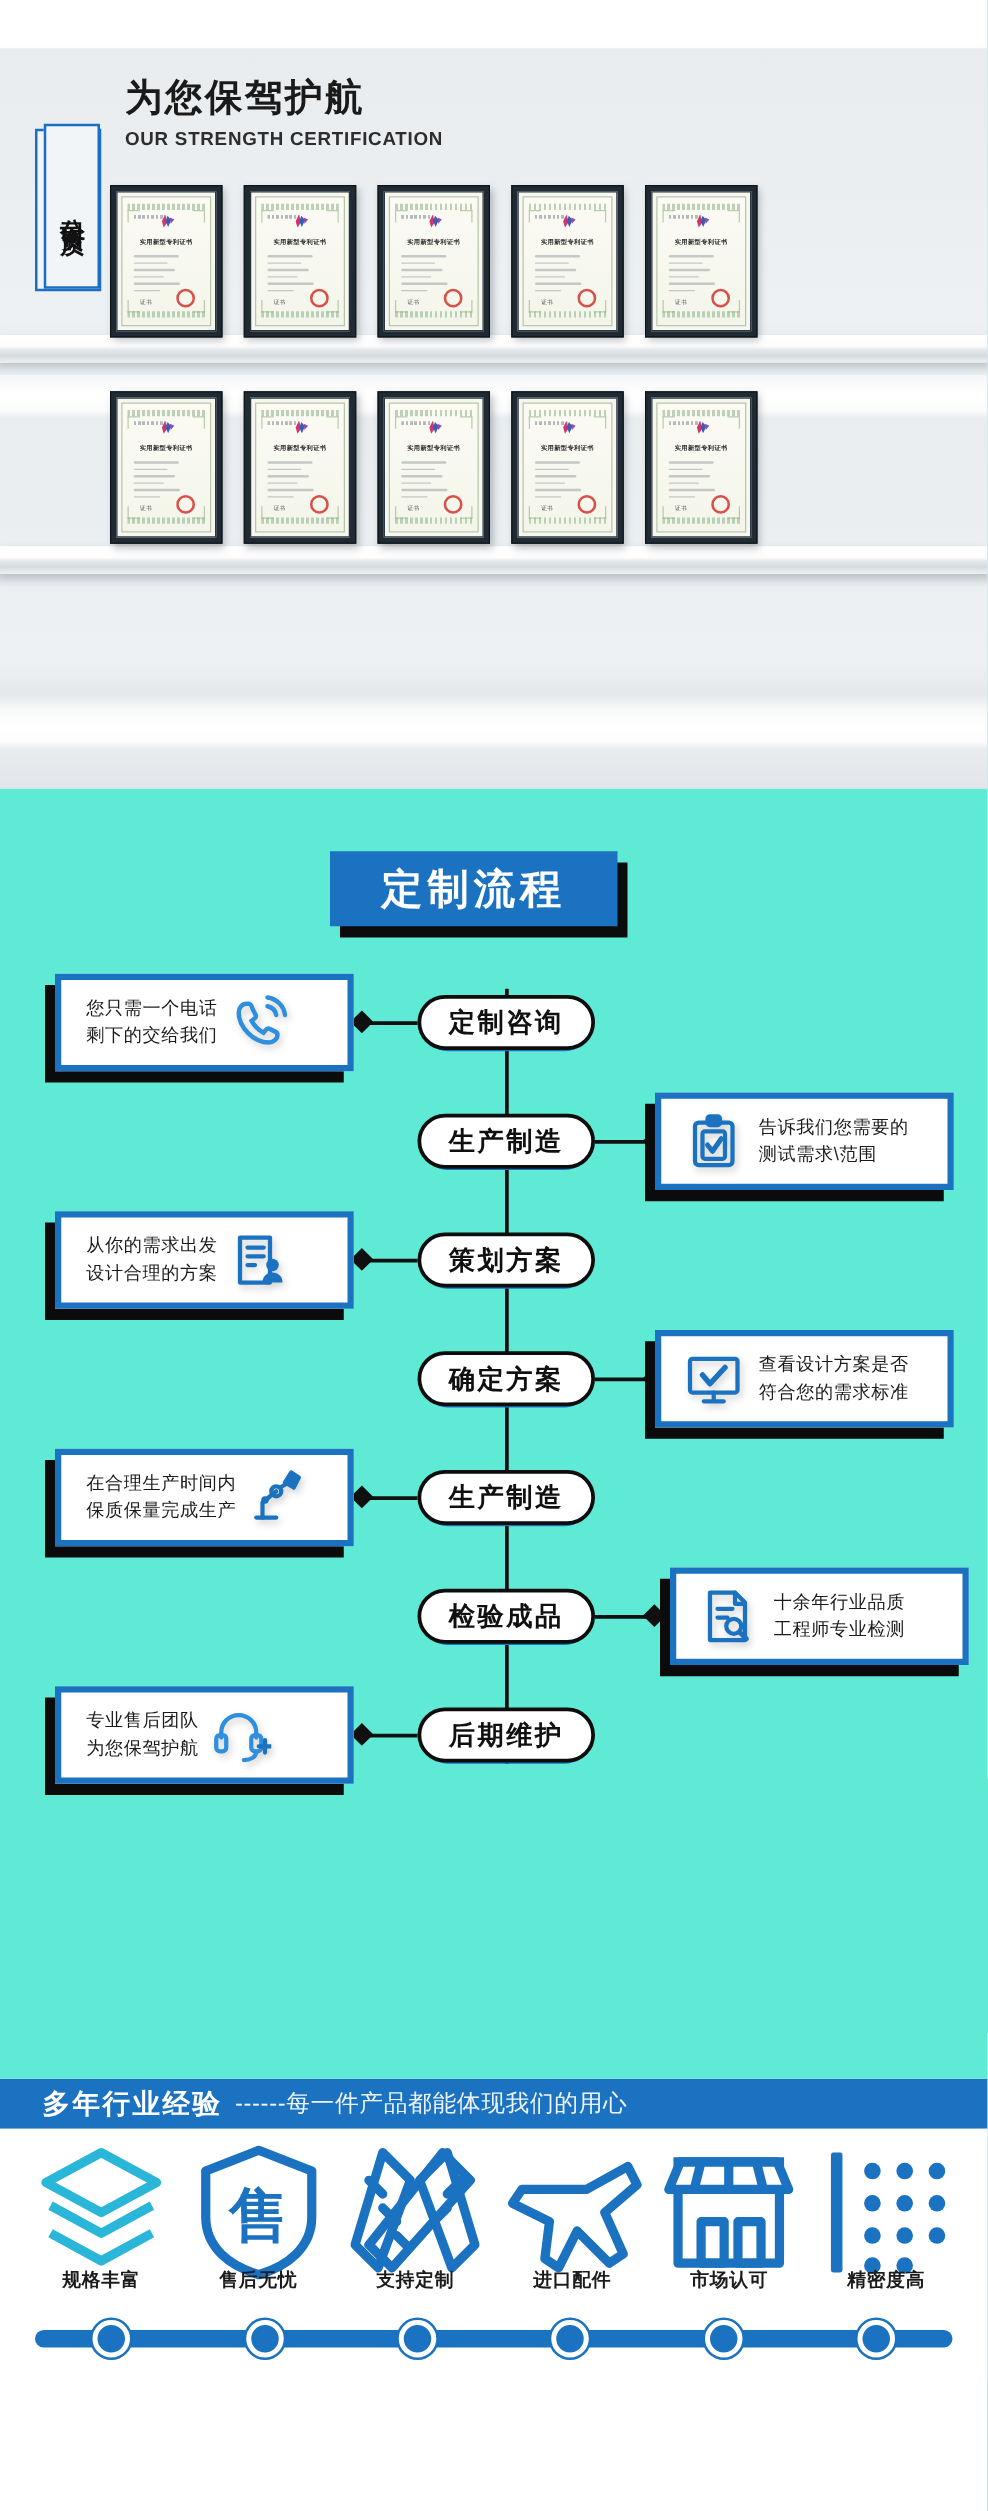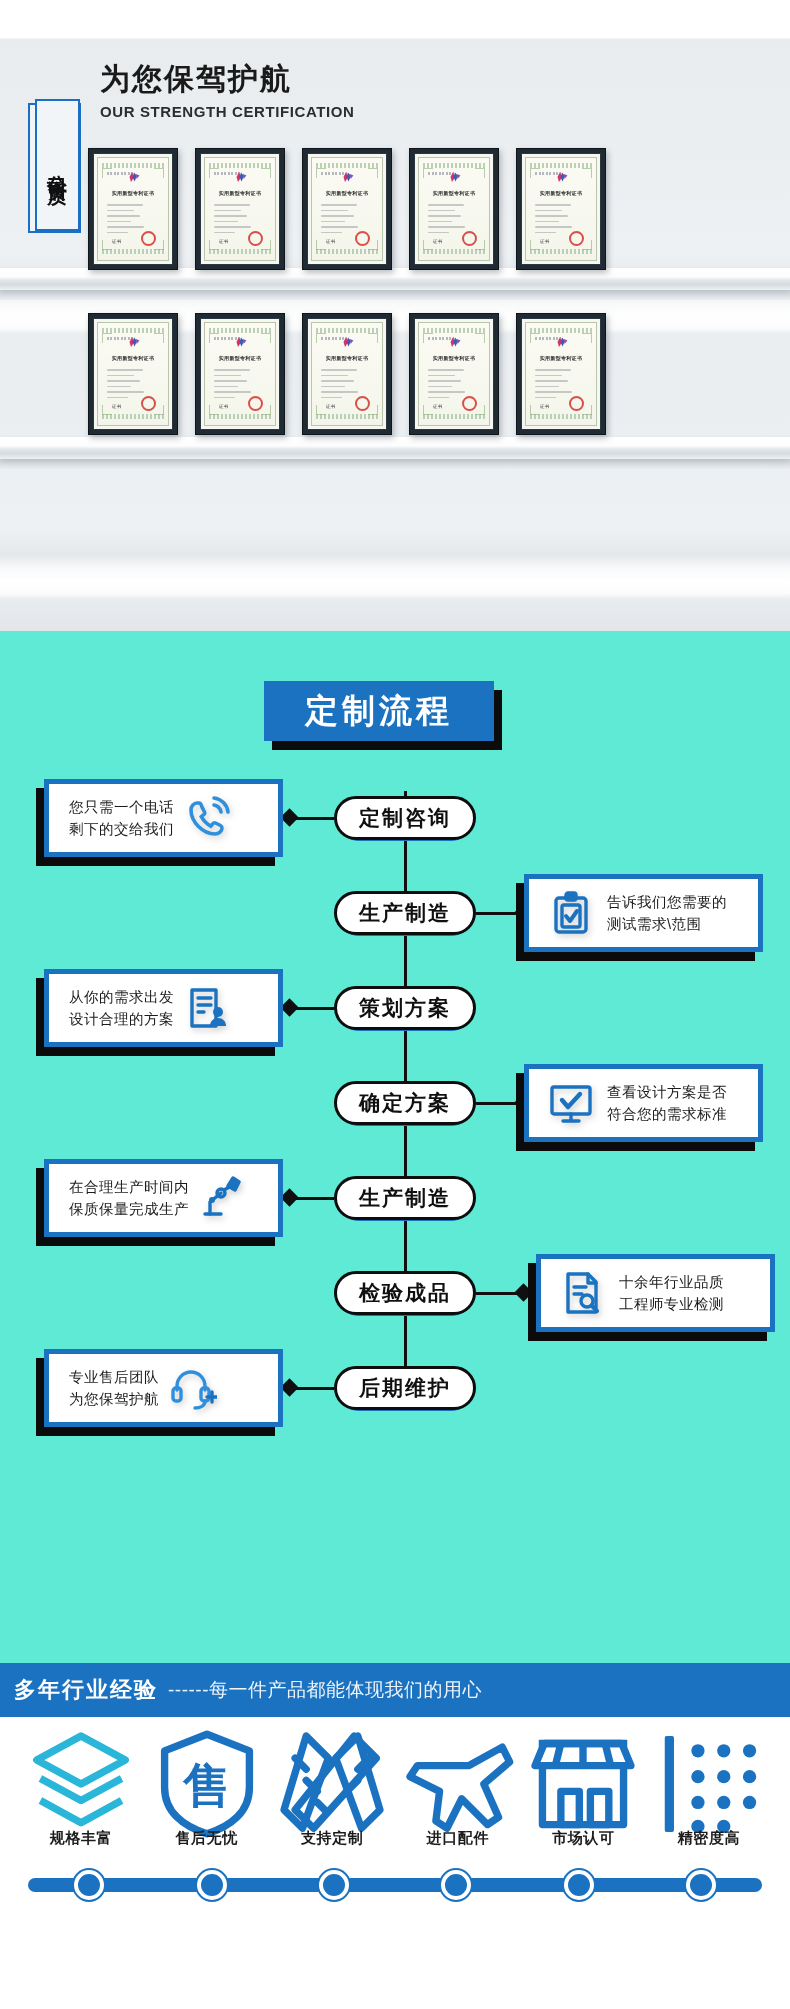--- a/index.html
+++ b/index.html
@@ -202,22 +202,22 @@
     white-space:pre-line;
   }
   .card.left .txt{ margin-left:20px; }
   .card.left .ic{ margin-left:10px; }
   .card.right .txt{ margin-left:12px; }
   .card.right .ic{ margin-left:18px; }
   .ic{ width:48px; height:48px; flex:0 0 48px; filter:drop-shadow(2px 3px 3px rgba(0,0,0,.18)); }
 
   
   .exp-bar{
-    width:790px; height:54px; background:#1a72c0;
-    display:flex; align-items:center; padding-left:14px; gap:10px;
+    width:790px; height:40px; background:#1a72c0;
+    display:flex; align-items:center; padding-left:34px; gap:10px;
   }
   .exp-bar .t1{ color:#fff; font-size:22px; font-weight:bold; letter-spacing:2px; }
   .exp-bar .t2{ color:#eef4fa; font-size:19px; letter-spacing:.5px; }
 
   .features{
     width:790px; padding:34px 22px 10px;
     display:flex; justify-content:space-between; align-items:flex-end;
     background:#fff;
   }
   .feat{ width:118px; text-align:center; }

